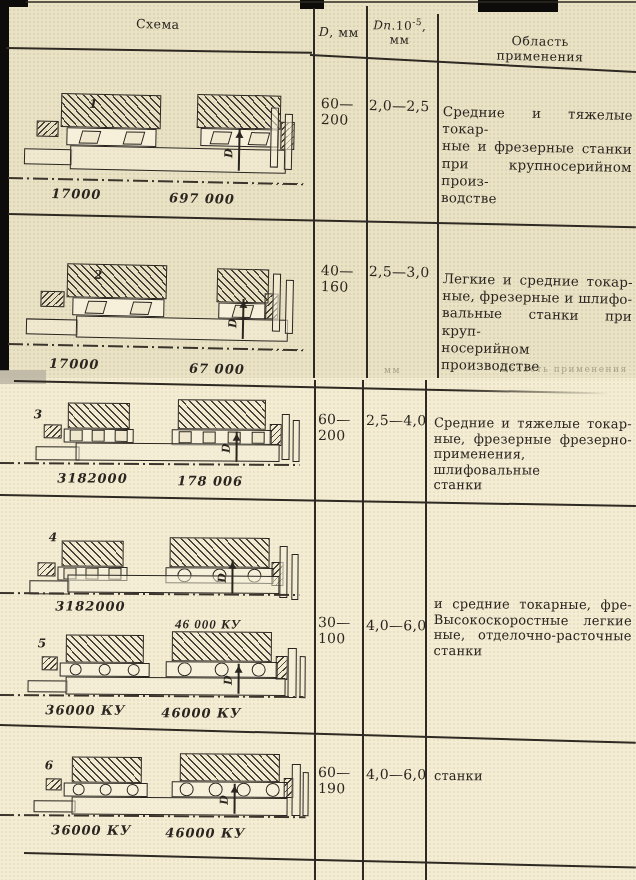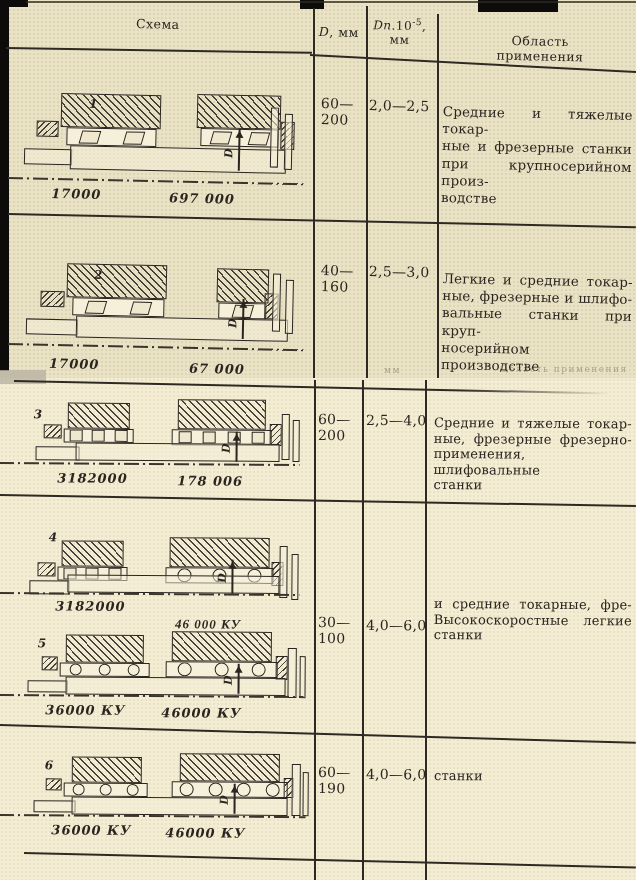--- a/index.html
+++ b/index.html
@@ -280,20 +280,21 @@
     <div class="line">применения, шлифовальные</div>
     <div class="line last">станки</div>
   </div>
 
   <div class="dv t2" style="left:318px;top:614px;">30—</div>
   <div class="dv t2" style="left:318px;top:630px;">100</div>
   <div class="dnv t2" style="left:366px;top:617px;">4,0—6,0</div>
   <div class="app frag2txt t2" style="left:434px;top:596px;width:198px;">
     <div class="line">и средние токарные, фре-</div>
     <div class="line">Высокоскоростные легкие</div>
+    <div class="line">ные, отделочно-расточные</div>
     <div class="line last">станки</div>
   </div>
 
   <div class="dv t2" style="left:318px;top:764px;">60—</div>
   <div class="dv t2" style="left:318px;top:780px;">190</div>
   <div class="dnv t2" style="left:366px;top:766px;">4,0—6,0</div>
   <div class="app frag2txt t2" style="left:434px;top:768px;width:198px;">
     <div class="line last">станки</div>
   </div>
 

